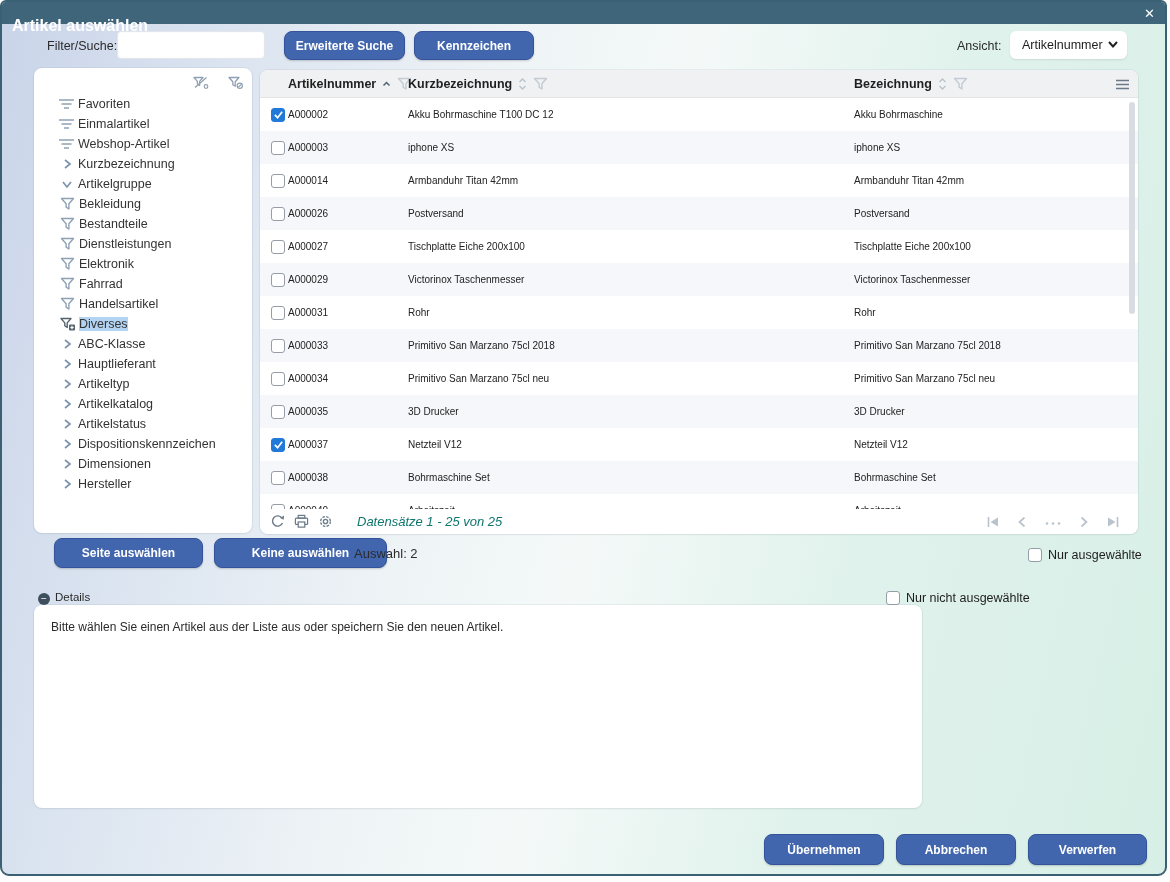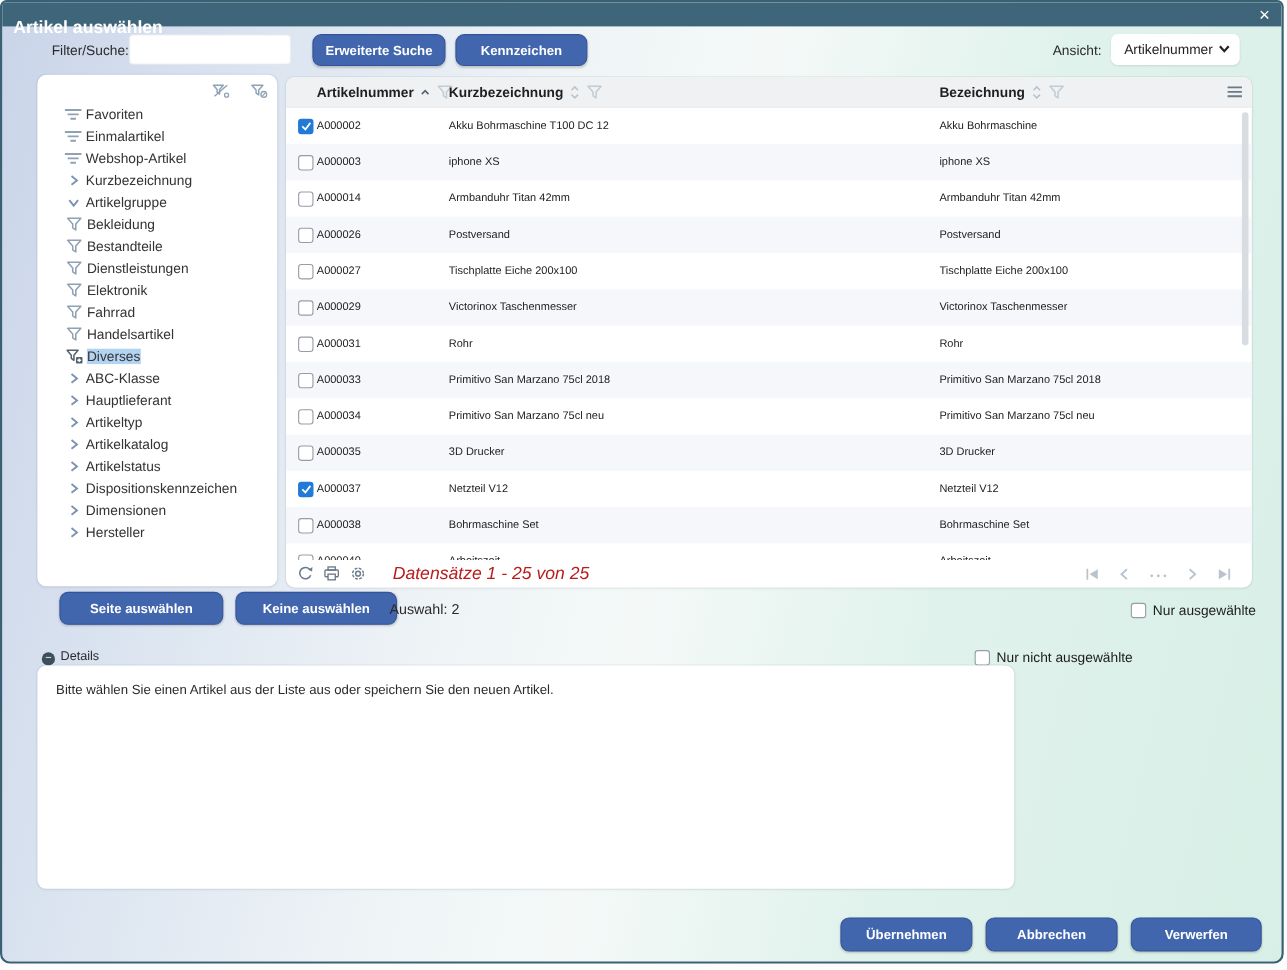--- a/index.html
+++ b/index.html
@@ -47,21 +47,21 @@
   .trow span.cell{position:absolute;top:0;height:33px;display:flex;align-items:center;
     font-size:10px;color:#222;white-space:nowrap;}
   .trow .cc{left:11px;} .trow .c1{left:28px;} .trow .c2{left:148px;} .trow .c3{left:594px;}
   .cbx{width:14px;height:14px;border:1px solid #979da6;border-radius:3px;background:#fff;
     display:inline-flex;align-items:center;justify-content:center;cursor:pointer;flex:0 0 14px;}
   .cbx.checked{background:#2179d8;border-color:#2179d8;}
   .gfoot{position:absolute;left:0;right:0;bottom:0;height:25px;background:#fff;
     display:flex;align-items:center;border-radius:0 0 8px 8px;padding:0 10px;}
   .gfoot .ficons{display:flex;gap:9px;align-items:center;}
   .gfoot .ficons span{display:inline-flex;cursor:pointer;}
-  .gfoot .recinfo{font-size:16px;font-style:italic;color:#b91c1c;margin-left:24px;}
+  .gfoot .recinfo{font-size:13px;font-style:italic;color:#0f766e;margin-left:24px;}
   .pager{margin-left:auto;display:flex;align-items:center;gap:16px;margin-right:8px;}
   .pager span{display:inline-flex;cursor:pointer;}
   .vscroll{position:absolute;right:3px;top:32px;width:6px;height:212px;background:#d9dde2;border-radius:3px;}
   
   .selbar-text{position:absolute;font-size:13px;color:#2b2b2b;}
   .chkrow{position:absolute;display:flex;align-items:center;gap:6px;font-size:12.5px;color:#1d1d1d;white-space:nowrap;}
   
   .details-toggle{position:absolute;left:36px;top:591px;width:12px;height:12px;border-radius:50%;
     background:#3d4f5c;color:#fff;display:flex;align-items:center;justify-content:center;
     font-size:10px;line-height:1;cursor:pointer;}
@@ -516,21 +516,21 @@
             </svg>
           </span>
       </div>
     </div>
     <div class="vscroll"></div>
   </div>
 
   <div class="btn" style="left:38px;top:536px;width:149px;height:30px;">
     <span>Seite auswählen</span>
   </div>
-  <div class="btn" style="left:198px;top:536px;width:147px;height:30px;">
+  <div class="btn" style="left:198px;top:536px;width:173px;height:30px;">
     <span>Keine auswählen</span>
   </div>
   <span class="selbar-text" style="left:352px;top:544px;">Auswahl: 2</span>
 
   <div class="chkrow" style="left:884px;top:546px;margin-top:43px;">
     <span class="cbx"></span>
     <span>Nur nicht ausgewählte</span>
   </div>
   <div class="chkrow" style="left:1026px;top:546px;">
     <span class="cbx"></span>

